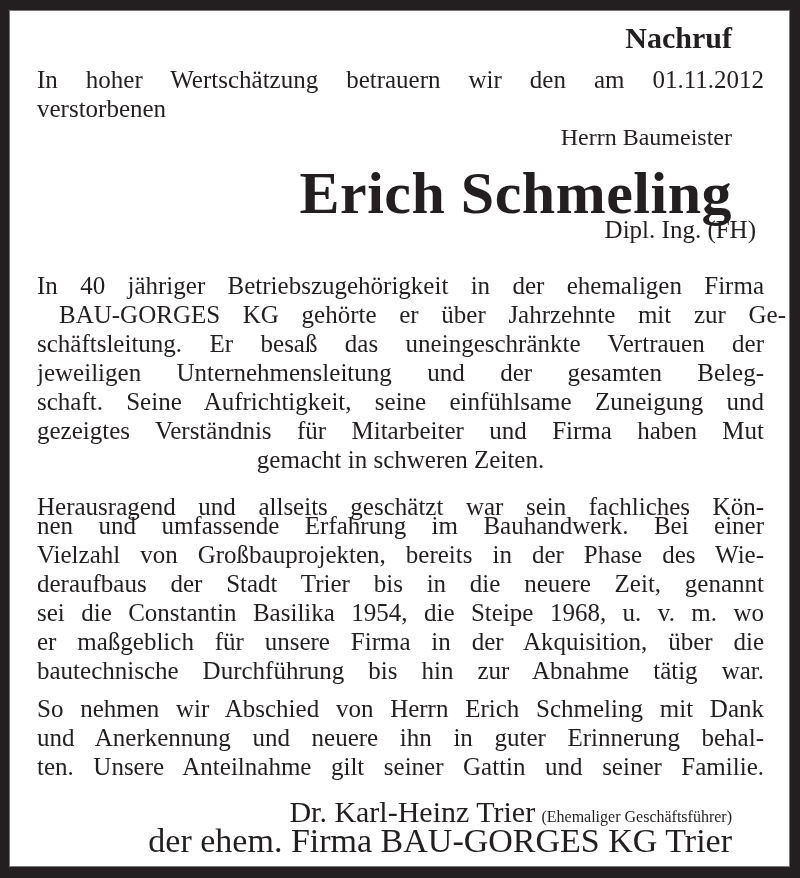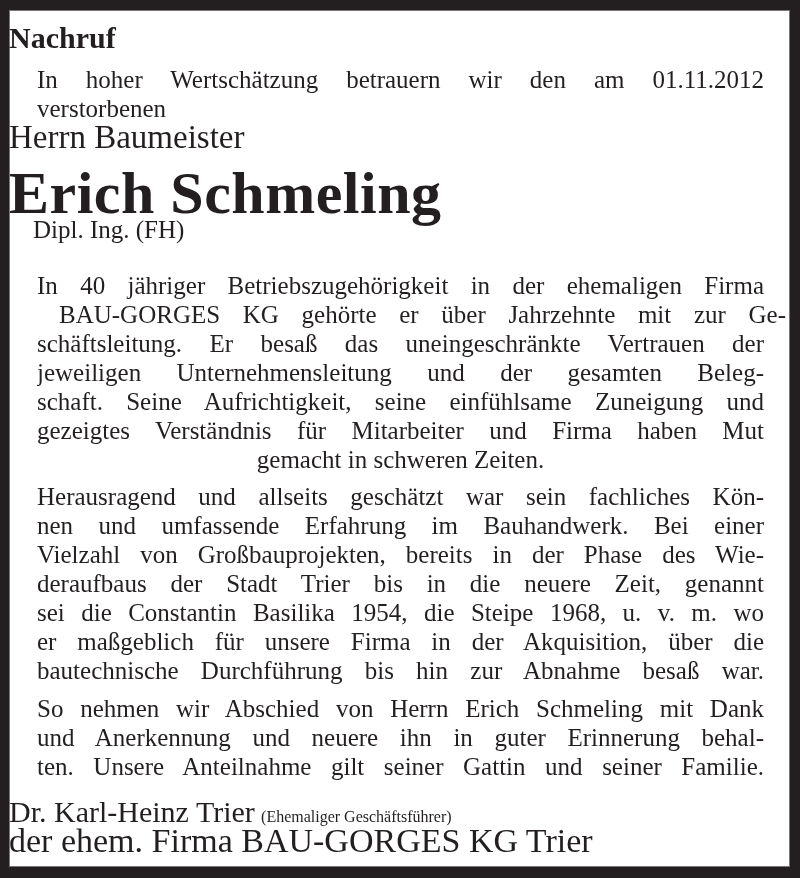--- a/index.html
+++ b/index.html
@@ -34,32 +34,32 @@
     height: 29px;
   }
   .just {
     text-align: justify;
     text-align-last: justify;
     white-space: normal;
     overflow: hidden;
   }
   .left { text-align: left; }
   .center {
-    text-align: left;
+    text-align: right;
     left: 9px;
     width: 723px;
   }
   .title {
     font-weight: bold;
     font-size: 30px;
     line-height: 36px;
     height: 36px;
   }
   .honorific {
-    font-size: 33px;
+    font-size: 24px;
   }
   .name {
     font-weight: bold;
     font-size: 60px;
     line-height: 66px;
     height: 66px;
     letter-spacing: 0.5px;
   }
   .degree { font-size: 25px; }
   .sig-name { font-size: 30px; }
@@ -86,27 +86,27 @@
   <div class="line just" style="top:271px;">In 40 jähriger Betriebszugehörigkeit in der ehemaligen Firma</div>
   <div class="line just" style="top:300px;margin-left:22px;">BAU-GORGES KG gehörte er über Jahrzehnte mit zur Ge-</div>
   <div class="line just" style="top:329px;">schäftsleitung. Er besaß das uneingeschränkte Vertrauen der</div>
   <div class="line just" style="top:358px;">jeweiligen Unternehmensleitung und der gesamten Beleg-</div>
   <div class="line just" style="top:387px;">schaft. Seine Aufrichtigkeit, seine einfühlsame Zuneigung und</div>
   <div class="line just" style="top:416px;">gezeigtes Verständnis für Mitarbeiter und Firma haben Mut</div>
   <div class="line left" style="top:445px;text-align:center;">gemacht in schweren Zeiten.</div>
 </div>
 
 <div>
-  <div class="line just" style="top:482px;">Herausragend und allseits geschätzt war sein fachliches Kön-</div>
+  <div class="line just" style="top:492px;">Herausragend und allseits geschätzt war sein fachliches Kön-</div>
   <div class="line just" style="top:511px;">nen und umfassende Erfahrung im Bauhandwerk. Bei einer</div>
   <div class="line just" style="top:540px;">Vielzahl von Großbauprojekten, bereits in der Phase des Wie-</div>
   <div class="line just" style="top:569px;">deraufbaus der Stadt Trier bis in die neuere Zeit, genannt</div>
   <div class="line just" style="top:598px;">sei die Constantin Basilika 1954, die Steipe 1968, u. v. m. wo</div>
   <div class="line just" style="top:627px;">er maßgeblich für unsere Firma in der Akquisition, über die</div>
-  <div class="line just" style="top:656px;">bautechnische Durchführung bis hin zur Abnahme besaß war.</div>
+  <div class="line just" style="top:656px;">bautechnische Durchführung bis hin zur Abnahme tätig war.</div>
 </div>
 
 <div>
   <div class="line just" style="top:694px;">So nehmen wir Abschied von Herrn Erich Schmeling mit Dank</div>
   <div class="line just" style="top:723px;">und Anerkennung und neuere ihn in guter Erinnerung behal-</div>
   <div class="line just" style="top:752px;">ten. Unsere Anteilnahme gilt seiner Gattin und seiner Familie.</div>
 </div>
 
 <div class="line center" style="top:795px; height:34px; line-height:34px;">
   <span class="sig-name">Dr. Karl-Heinz Trier</span>

